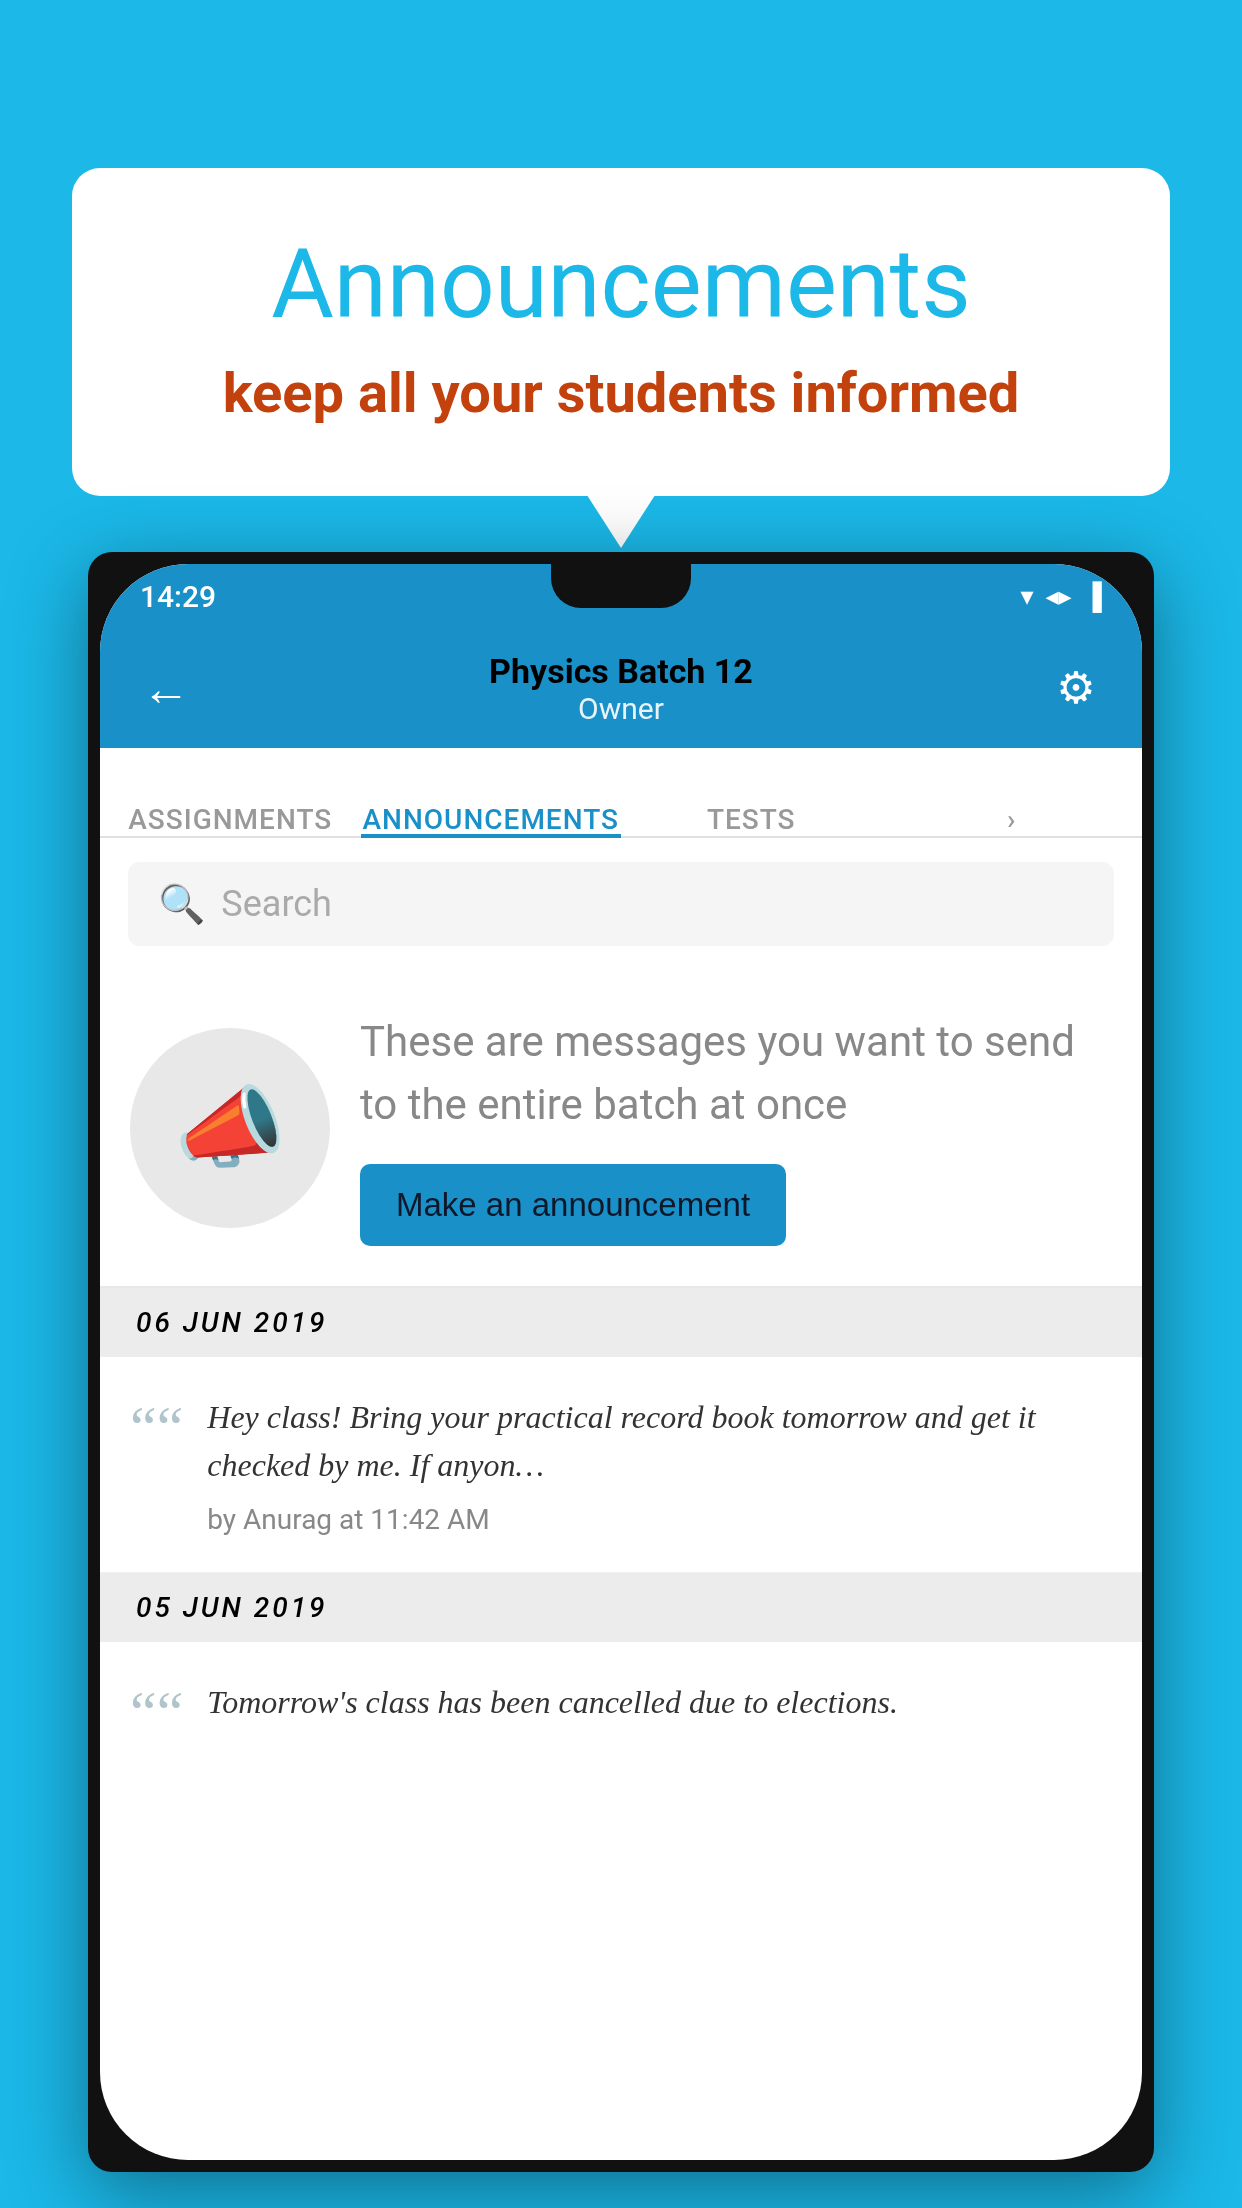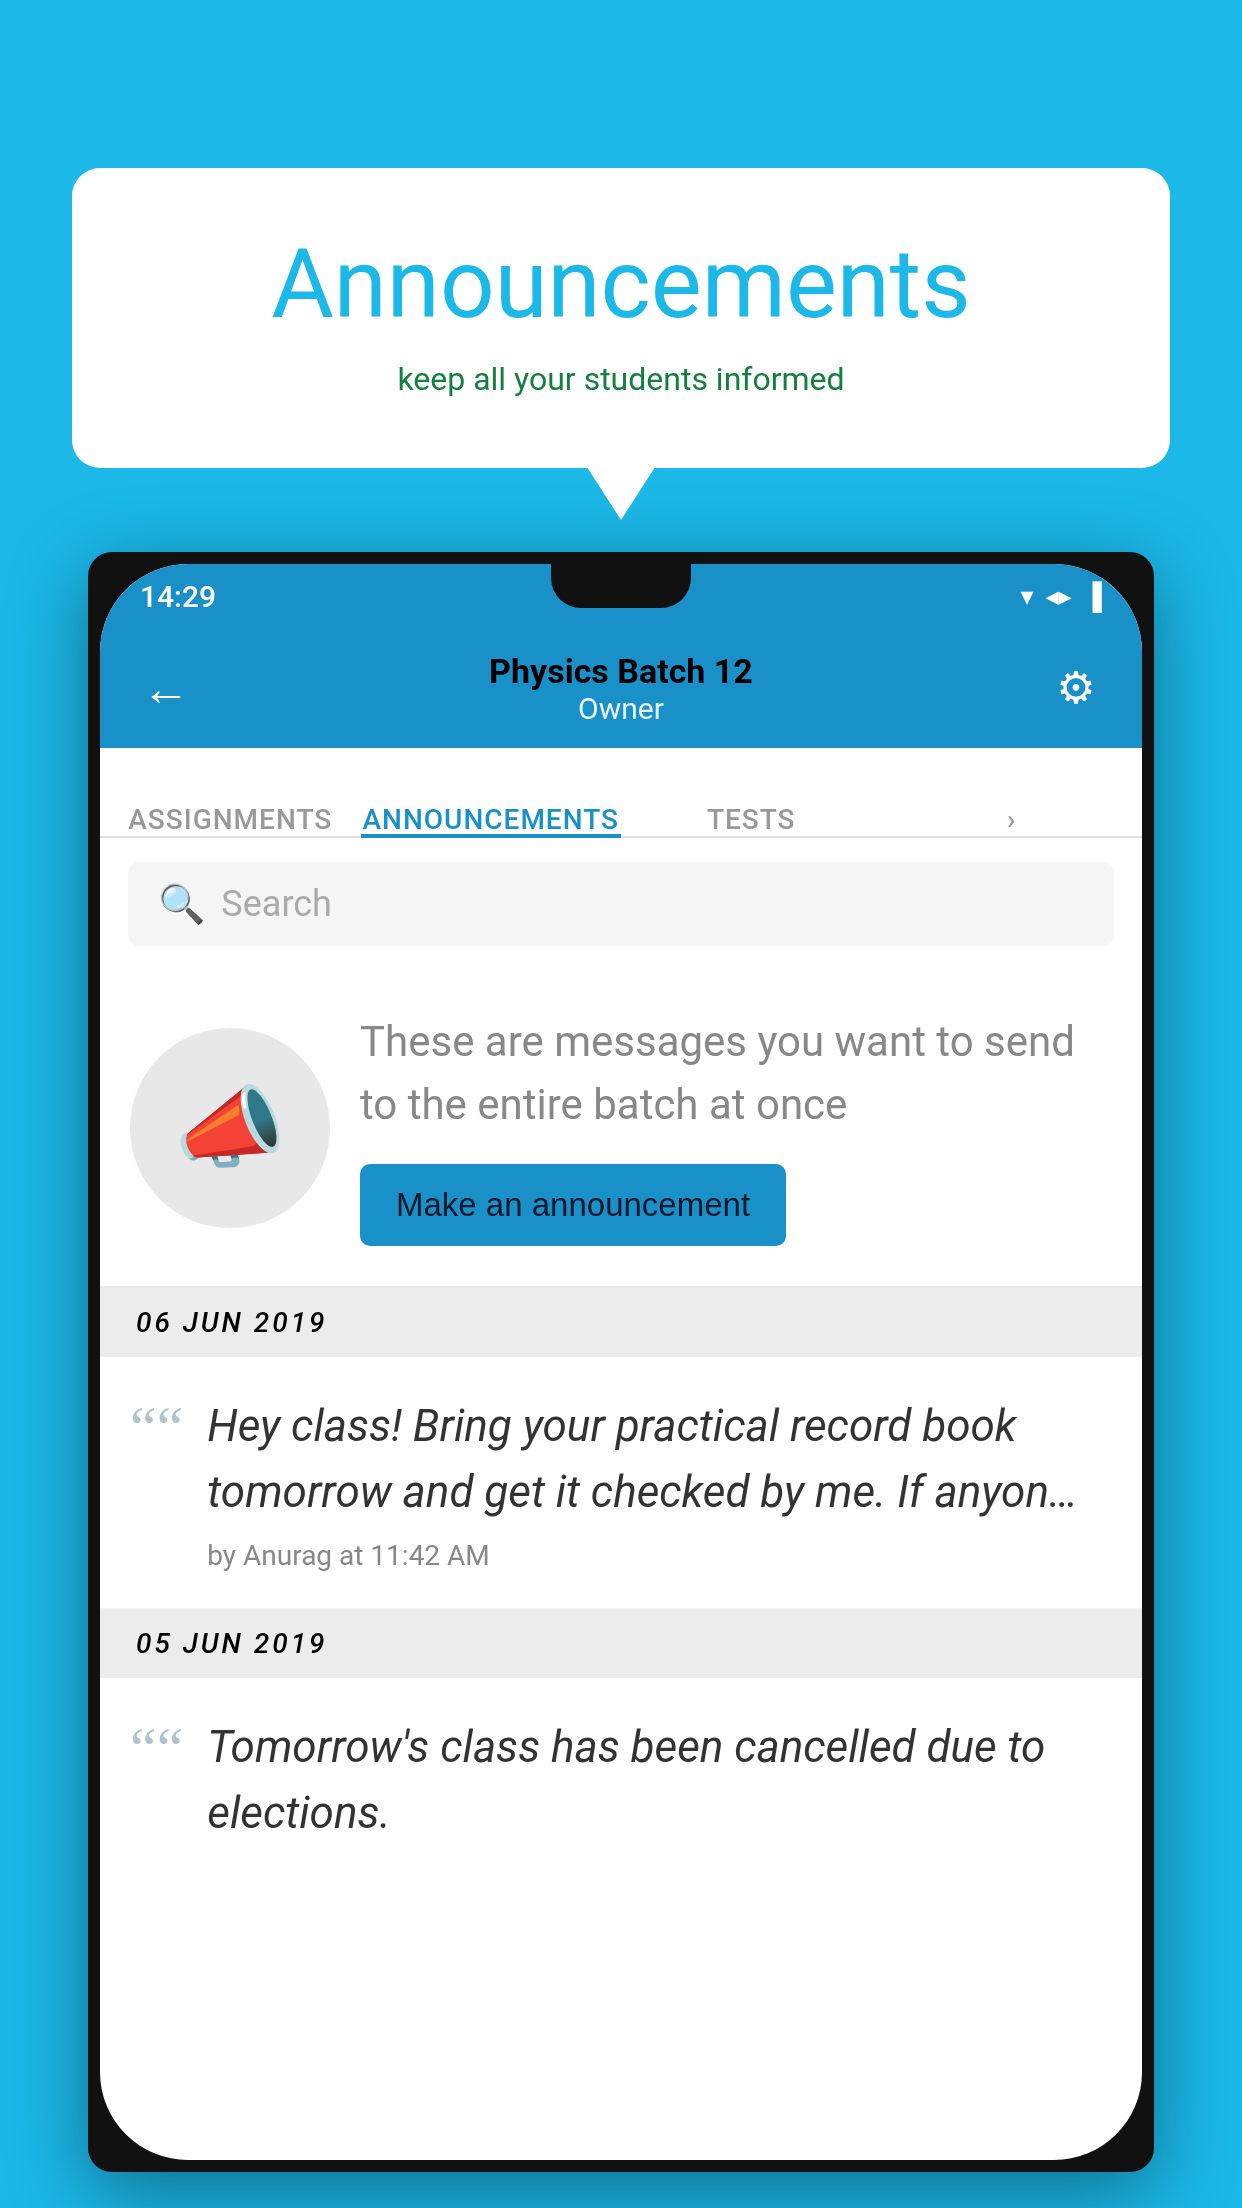--- a/index.html
+++ b/index.html
@@ -34,23 +34,23 @@
       border-top: 56px solid white;
     }
 
     .bubble-title {
       font-size: 96px;
       color: #1BB8E8;
       font-weight: 400;
       margin-bottom: 20px;
     }
     .bubble-subtitle {
-      font-size: 32px;
-      color: #15803d;
-      font-weight: 400;
+      font-size: 56px;
+      color: #c2410c;
+      font-weight: 700;
     }
 
     
     .phone-frame {
       position: absolute;
       top: 552px;
       left: 88px;
       width: 1066px;
       height: 1620px;
       background: #111;
@@ -259,25 +259,26 @@
       color: #b0c4cc;
       font-family: Georgia, serif;
       line-height: 1;
       margin-top: 4px;
       flex-shrink: 0;
     }
     .announcement-content {
       flex: 1;
     }
     .announcement-text {
-      font-size: 44px;
+      font-size: 32px;
       color: #333;
       font-style: italic;
       line-height: 1.5;
       margin-bottom: 14px;
+      font-family: Liberation Serif, serif;
     }
     .announcement-meta {
       font-size: 28px;
       color: #888;
     }
 
     
     .announcement-item-partial {
       background: white;
       display: flex;

